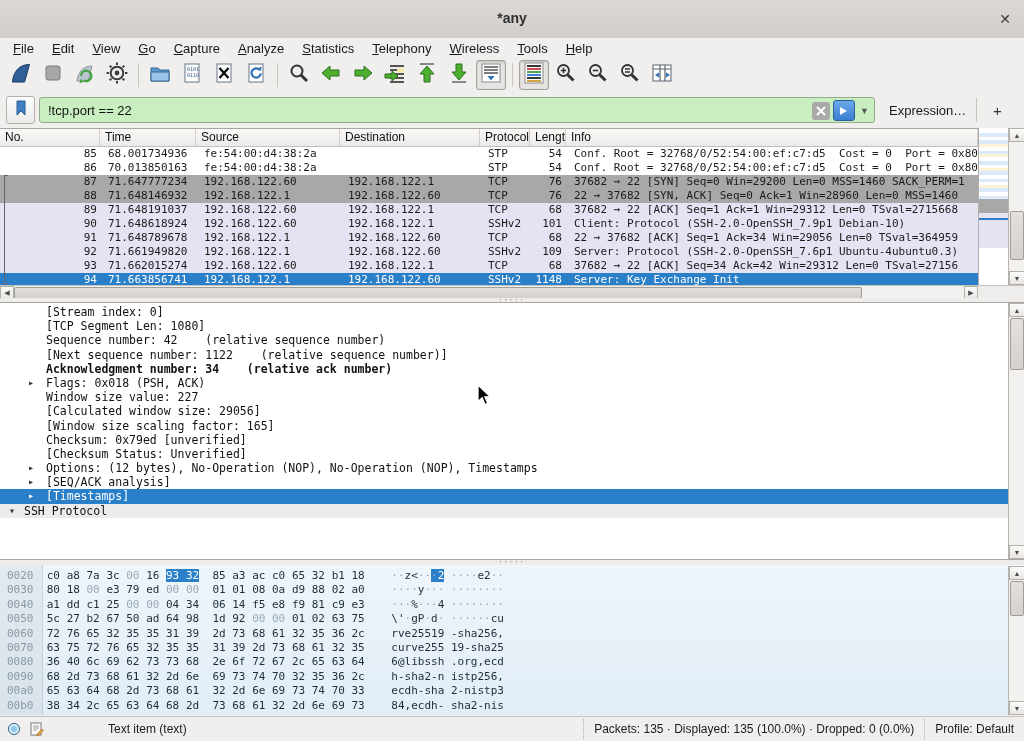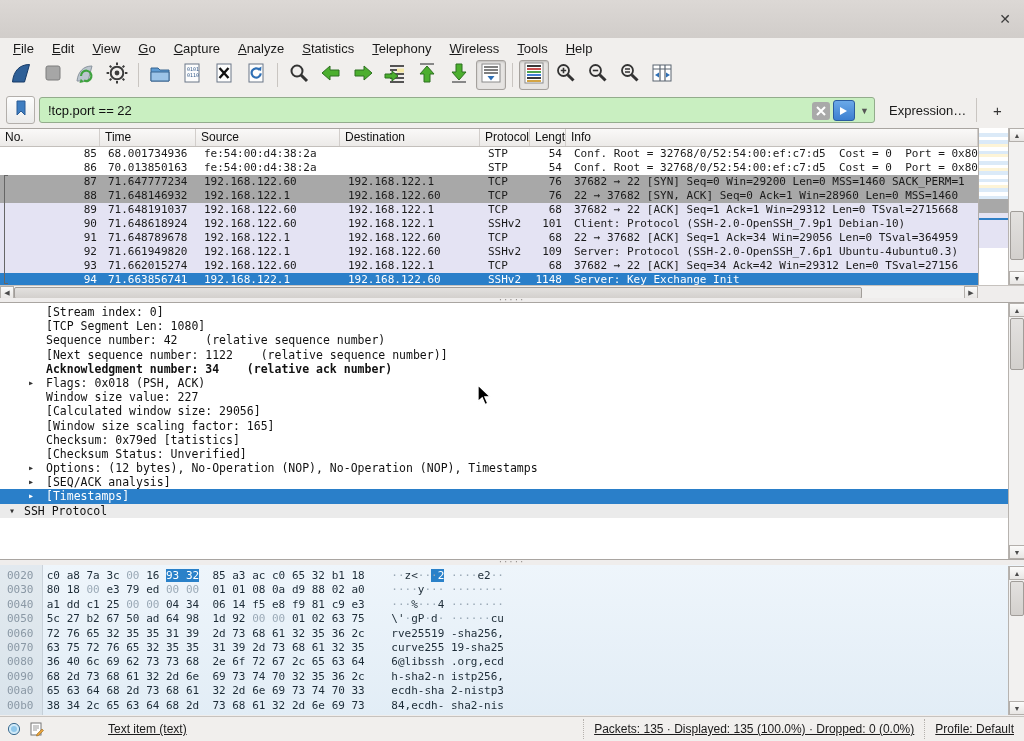--- a/index.html
+++ b/index.html
@@ -95,34 +95,35 @@
     border-right:1px solid rgba(160,170,180,.35);}
   .hrow{height:14.4px;line-height:14.4px;white-space:pre;position:relative;padding-left:7px;}
   .hoff{color:#8a98a5;}
   .hb{color:#1d2c37;}
   .hb.nul{color:#9aa9b6;}
   .ha{color:#1d2c37;}
   .ha.dot{color:#9aa9b6;}
   .hl{background:#2a81c9;color:#fff;}
   
   .statusbar{position:absolute;left:0;right:0;bottom:0;height:24px;background:#f1efed;
-    border-top:1px solid #c7c3bf;display:flex;align-items:center;font-size:12px;color:#1b1b1b;text-decoration:underline;}
+    border-top:1px solid #c7c3bf;display:flex;align-items:center;font-size:12px;color:#1b1b1b;}
   .sb-icon{display:flex;align-items:center;justify-content:center;width:18px;height:18px;margin-left:5px;}
   .sb-field{margin-left:62px;white-space:nowrap;}
   .sb-spacer{flex:1;}
   .sb-counts{border-left:1px dotted #b5b1ad;padding:3px 10px 3px 10px;white-space:nowrap;}
   .sb-profile{border-left:1px dotted #b5b1ad;padding:3px 10px 3px 10px;white-space:nowrap;}
   .cursor{position:absolute;left:477px;top:384px;pointer-events:none;z-index:50;}
 </style>
 </head>
 <body>
 
 <div id="frame">
 
   <div class="titlebar">
+    <div class="title">*any</div>
     <div class="closebtn">✕</div>
   </div>
 
   <div class="menubar">
       <span class="menu-item"><u>F</u>ile</span>
       <span class="menu-item"><u>E</u>dit</span>
       <span class="menu-item"><u>V</u>iew</span>
       <span class="menu-item"><u>G</u>o</span>
       <span class="menu-item"><u>C</u>apture</span>
       <span class="menu-item"><u>A</u>nalyze</span>
@@ -373,21 +374,21 @@
   <div class="details">
       <div class="dline"><span class="txt" style="left: 46px;">[Stream index: 0]</span></div>
       <div class="dline"><span class="txt" style="left: 46px;">[TCP Segment Len: 1080]</span></div>
       <div class="dline"><span class="txt" style="left: 46px;">Sequence number: 42    (relative sequence number)</span></div>
       <div class="dline"><span class="txt" style="left: 46px;">[Next sequence number: 1122    (relative sequence number)]</span></div>
       <div class="dline"><span class="txt" style="left: 46px; font-weight: bold;">Acknowledgment number: 34    (relative ack number)</span></div>
       <div class="dline"><span class="arr" style="left: 28px;">▸</span><span class="txt" style="left: 46px;">Flags: 0x018 (PSH, ACK)</span></div>
       <div class="dline"><span class="txt" style="left: 46px;">Window size value: 227</span></div>
       <div class="dline"><span class="txt" style="left: 46px;">[Calculated window size: 29056]</span></div>
       <div class="dline"><span class="txt" style="left: 46px;">[Window size scaling factor: 165]</span></div>
-      <div class="dline"><span class="txt" style="left: 46px;">Checksum: 0x79ed [tatistics]</span></div>
+      <div class="dline"><span class="txt" style="left: 46px;">Checksum: 0x79ed [unverified]</span></div>
       <div class="dline"><span class="txt" style="left: 46px;">[Checksum Status: Unverified]</span></div>
       <div class="dline"><span class="arr" style="left: 28px;">▸</span><span class="txt" style="left: 46px;">Options: (12 bytes), No-Operation (NOP), No-Operation (NOP), Timestamps</span></div>
       <div class="dline"><span class="arr" style="left: 28px;">▸</span><span class="txt" style="left: 46px;">[SEQ/ACK analysis]</span></div>
       <div class="dline sel"><span class="arr" style="left: 28px;">▸</span><span class="txt" style="left: 46px;">[Timestamps]</span></div>
       <div class="dline shade"><span class="arr" style="left: 9px;">▾</span><span class="txt" style="left: 24px;">SSH Protocol</span></div>
     </div>
   <div class="vsb" style="top:303px;left:1008px;width:16px;height:256px;">
     <div class="sb-arrow" style="top:0;">▲</div>
     <div class="sb-thumb" style="top:15px;height:50px;"></div>
     <div class="sb-arrow" style="bottom:0;">▼</div>

